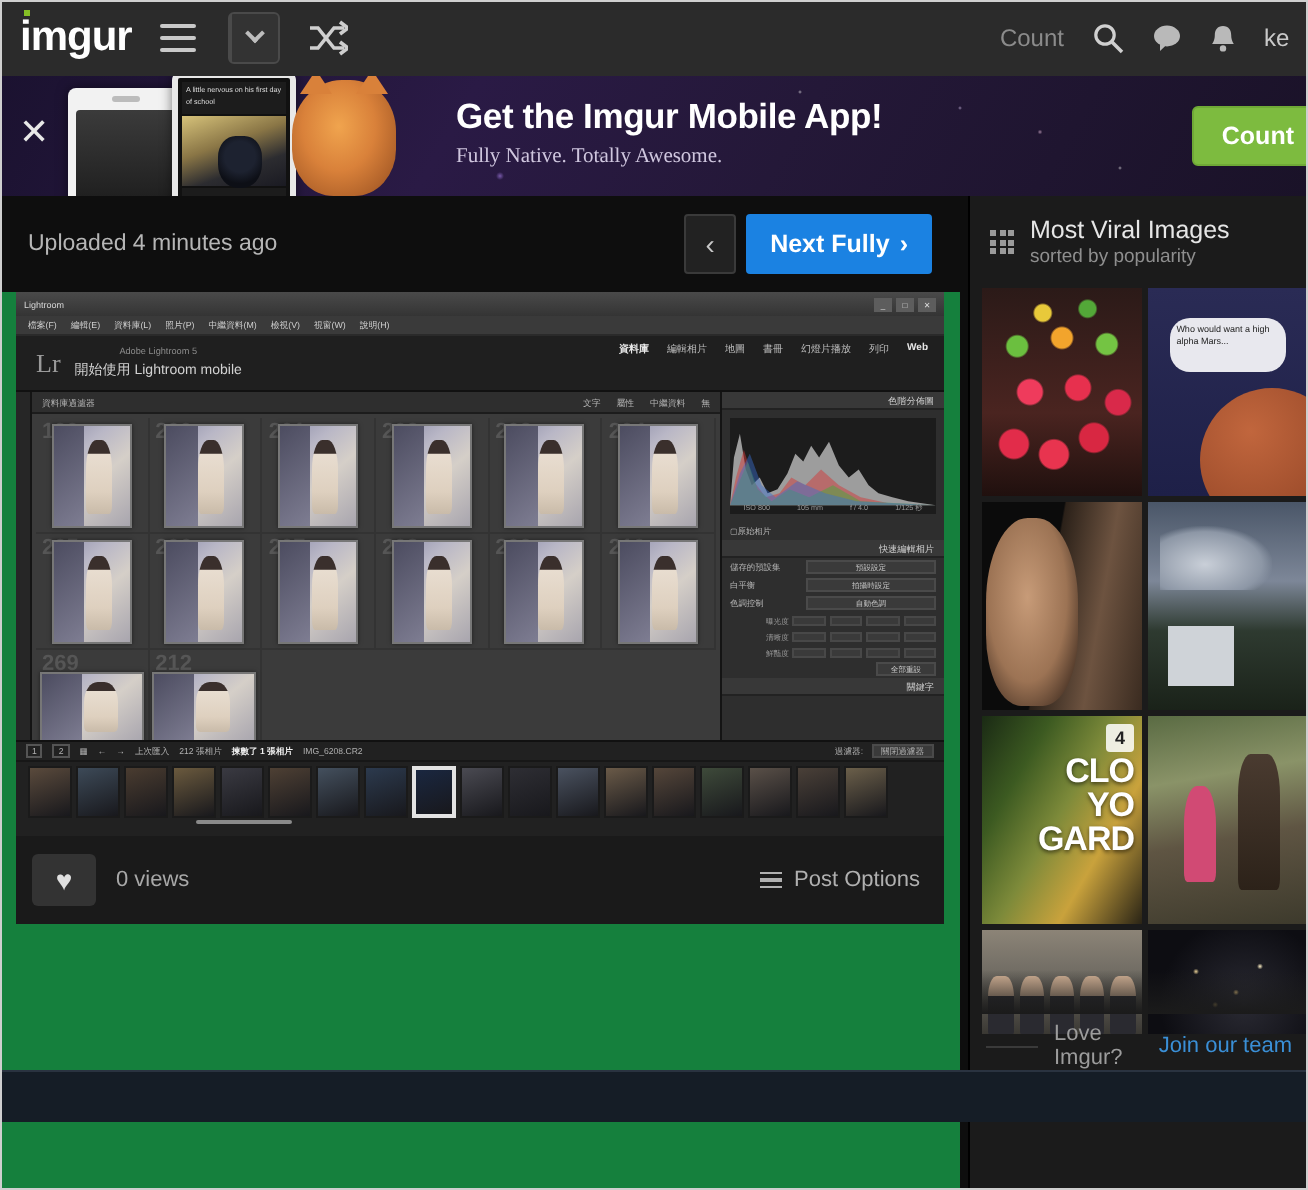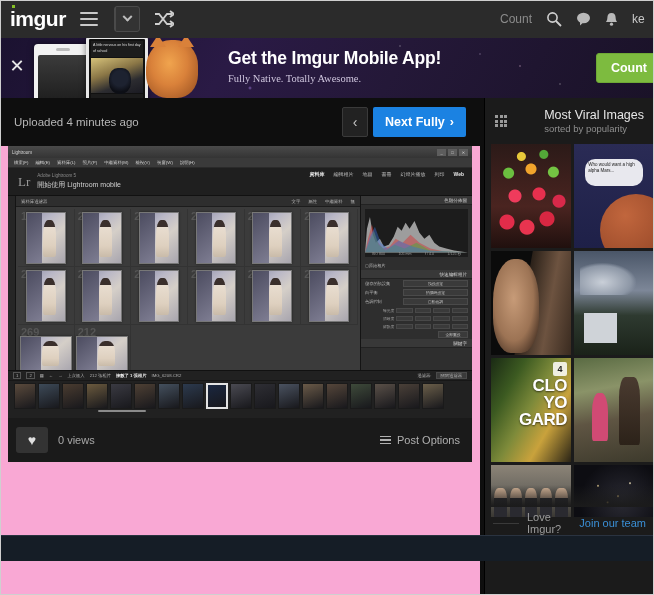--- a/index.html
+++ b/index.html
@@ -131,21 +131,21 @@
   .banner-title { color:#ffffff; font-size:17.5px; font-weight:bold; letter-spacing:-0.2px; }
   .banner-sub { color:#cfc6de; font-size:10.5px; margin-top:4px;font-family:Liberation Serif, serif; }
   .banner-cta {
     position:absolute; right:-8px; top:15px; height:30px;
     background:#7dbb3f; color:#fff; font-size:12.5px; font-weight:bold;
     border-radius:3px; padding: 0 14px; display:flex; align-items:center;
     cursor:pointer; border: 1px solid #6fa936;
   }
 
   
-  .main-col { position: absolute; left: 0; top: 98px; width: 480px; bottom: 0; background:#f9a8d4; }
+  .main-col { position: absolute; left: 0; top: 98px; width: 480px; bottom: 0; background:#15803d; }
   .post-head {
     height: 48px; display:flex; align-items:center; padding: 0 14px;
     background:#0e0e0e;
   }
   .uploaded { color:#b6b6b6; font-size:11.5px; }
   .nav-btns { margin-left:auto; display:flex; align-items:center; gap:5px; }
   .prev-btn {
     width:26px; height:30px; background:#222; border:1px solid #3a3a3a;
     display:flex; align-items:center; justify-content:center; cursor:pointer;
     color:#c7c7c7; font-size:14px; border-radius:2px;
@@ -168,20 +168,21 @@
   .lr-wbtn i { width:9px; height:7px; background:#5d5d5d; display:block; font-style:normal;
     font-size:4px; color:#ddd; text-align:center; line-height:7px; }
   .lr-menu {
     height: 10px; background:#3a3a3a; display:flex; align-items:center; gap:7px;
     padding-left:6px; font-size:4.4px; color:#cfcfcf;
     border-bottom:1px solid #2a2a2a;
   }
   .lr-head {
     height: 28px; background:#1f1f1f; display:flex; align-items:center; padding-left:10px;
     border-bottom:1px solid #111;
+    text-align:center;
   }
   .lr-logo { font-size:13px; color:#9a9a9a; font-family:"Liberation Serif",serif; margin-right:7px; }
   .lr-h1 { font-size:4.6px; color:#8c8c8c; }
   .lr-h2 { font-size:7px; color:#d2d2d2; margin-top:2px; }
   .lr-modules {
     position:absolute; right:0; top:22px; height:12px; display:flex; align-items:center;
     gap:9px; padding-right:8px; font-size:5px; color:#bdbdbd;
   }
   .lr-modules b { color:#e8e8e8; }
   .lr-body { position:absolute; left:0; top:50px; right:0; bottom:48px; display:flex; }
@@ -259,21 +260,21 @@
     color:#b0b0b0; font-size:11px; cursor:pointer; padding-right:4px;
   }
   .po-lines { display:flex; flex-direction:column; gap:2px; }
   .po-lines i { display:block; width:11px; height:1.5px; background:#b0b0b0; }
 
   
   .sidebar {
     position:absolute; left:484px; top:98px; width:170px; bottom:0;
     background:#1b1b1b; border-left:1px solid #000;
   }
-  .side-head { height:46px; display:flex; align-items:center; padding: 0 10px; gap:22px;justify-content:space-between; }
+  .side-head { height:46px; display:flex; align-items:center; padding: 0 10px; gap:8px; }
   .grid-icon { display:grid; grid-template-columns:repeat(3,3px); gap:1.5px; }
   .grid-icon i { display:block; width:3px; height:3px; background:#9a9a9a; }
   .side-title { color:#e6e6e6; font-size:12.5px; }
   .side-sub { color:#8e8e8e; font-size:9.5px; margin-top:1px; }
   .side-grid { display:grid; grid-template-columns: 1fr 1fr; gap:3px; padding: 0 0 0 6px; }
   .tile { width:100%; height:104px; position:relative; overflow:hidden; cursor:pointer; background:#222; }
   .tile.short { height:52px; }
   .tile .badge {
     position:absolute; right:4px; top:4px; background:rgba(255,255,255,.85);
     color:#222; font-size:9px; font-weight:bold; width:14px; height:14px;

